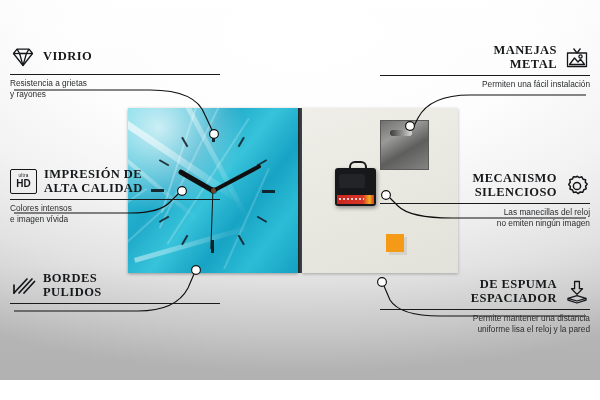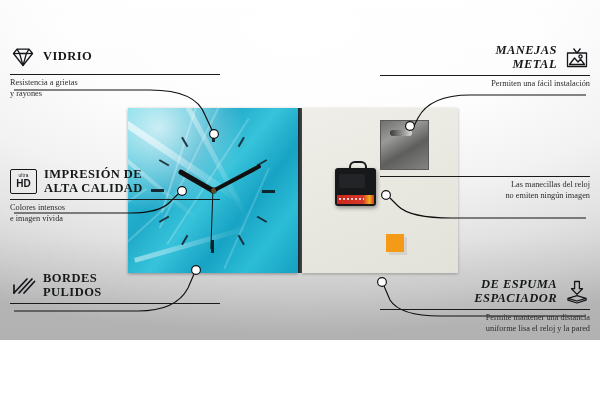--- a/index.html
+++ b/index.html
@@ -1,19 +1,19 @@
 <!DOCTYPE html>
 <html><head>
 <meta charset="utf-8">
 <style>
   html,body{margin:0;padding:0;}
   body{width:600px;height:400px;overflow:hidden;
        font-family:"Liberation Serif",serif;
        background:#ffffff;}
-  #stage{position:relative;width:600px;height:340px;overflow:hidden;
+  #stage{position:relative;width:600px;height:380px;overflow:hidden;
          background:
            radial-gradient(115% 90% at 50% 8%, #ffffff 0%, #fdfdfd 34%, #f2f2f2 56%, #e2e2e2 74%, #cfcfcf 88%, #b9b9b9 100%);}
   #stage:after{content:"";position:absolute;inset:0;pointer-events:none;
         background:linear-gradient(to bottom, rgba(255,255,255,.55) 0%, rgba(255,255,255,0) 26%, rgba(255,255,255,0) 70%, rgba(150,150,150,.22) 100%);}
 
   
   .product{position:absolute;left:128px;top:108px;width:330px;height:165px;z-index:3;}
   .clock{position:absolute;left:0;top:0;width:170px;height:165px;
          background:
             radial-gradient(120% 120% at 18% 12%, rgba(255,255,255,.75) 0%, rgba(255,255,255,0) 42%),
@@ -51,25 +51,25 @@
         background:repeating-linear-gradient(90deg,#fff 0 2px,transparent 2px 4px);opacity:.8;}
   .mech .sq{position:absolute;left:4px;top:6px;width:26px;height:14px;background:#222427;border-radius:2px;}
   .foam{position:absolute;left:84px;top:126px;width:18px;height:18px;background:#f49a16;
         box-shadow:3px 3px 0 rgba(0,0,0,.08);}
 
   
   .cal{position:absolute;width:210px;z-index:5;}
   .cal.l{left:10px;text-align:left;}
   .cal.r{right:10px;text-align:right;}
   .hd{display:flex;align-items:center;gap:7px;}
-  .cal.r .hd{flex-direction:row-reverse;font-style:italic;}
+  .cal.r .hd{flex-direction:row-reverse;}
   .ttl{font-size:12.5px;line-height:13.5px;letter-spacing:.45px;color:#16181a;font-weight:700;
        font-family:"Liberation Serif",serif;text-transform:uppercase;}
   .rule{height:1px;background:#1a1a1a;margin:4px 0 3px;}
-  .sub{font-size:8.3px;line-height:10.5px;color:#2a2c2e;font-family:Liberation Serif, serif;}
+  .sub{font-size:8.3px;line-height:10.5px;color:#2a2c2e;font-family:Liberation Sans, sans-serif;}
   .ic{width:26px;height:26px;flex:0 0 26px;display:block;}
   .hdbadge{border:1.4px solid #14161a;border-radius:2px;width:25px;height:23px;flex:0 0 25px;
        display:flex;flex-direction:column;align-items:center;justify-content:center;line-height:1;}
   .hdbadge .u{font-size:4.6px;letter-spacing:.2px;color:#14161a;font-family:"Liberation Sans",sans-serif;}
   .hdbadge .h{font-size:10px;font-weight:700;color:#14161a;font-family:"Liberation Sans",sans-serif;margin-top:.5px;}
 
   svg.lines{position:absolute;left:0;top:0;width:600px;height:400px;z-index:4;pointer-events:none;}
   svg.lines path{fill:none;stroke:#101010;stroke-width:1.15;}
   svg.lines circle{fill:#ffffff;stroke:#101010;stroke-width:1.15;}
 </style>
@@ -239,20 +239,32 @@
       <div>
         <div class="ttl">MANEJAS</div>
         <div class="ttl">METAL</div>
       </div>
     </div>
     <div class="rule"></div>
     <div class="sub">Permiten una fácil instalación</div>
   </div>
 
   <div class="cal r" style="top:172px">
+    <div class="hd">
+      <svg class="ic" viewBox="0 0 26 26">
+        <g fill="none" stroke="#14161a" stroke-width="1.5" stroke-linejoin="round">
+          <path d="M13 3.2 l2.3 1.4 2.5-.8 1.2 2.4 2.6.5-.3 2.6 1.9 1.8-1.6 2.1.6 2.5-2.4 1.1-1 2.4-2.6-.3-2 1.7-2.1-1.6-2.6.4-1-2.4-2.5-1 .4-2.6-1.7-2 1.6-2.1-.5-2.6 2.6-.6 1-2.4 2.6.4z"></path>
+          <circle cx="13" cy="13" r="3.6"></circle>
+        </g>
+      </svg>
+      <div>
+        <div class="ttl">MECANISMO</div>
+        <div class="ttl">SILENCIOSO</div>
+      </div>
+    </div>
     <div class="rule"></div>
     <div class="sub">Las manecillas del reloj</div>
     <div class="sub">no emiten ningún imagen</div>
   </div>
 
   <div class="cal r" style="top:278px">
     <div class="hd">
       <svg class="ic" viewBox="0 0 26 26">
         <g fill="none" stroke="#14161a" stroke-width="1.3" stroke-linejoin="round">
           <path d="M10.6 2.5 h4.8 v7.2 h3.1 L13 15.4 L7.5 9.7 h3.1 z"></path>

